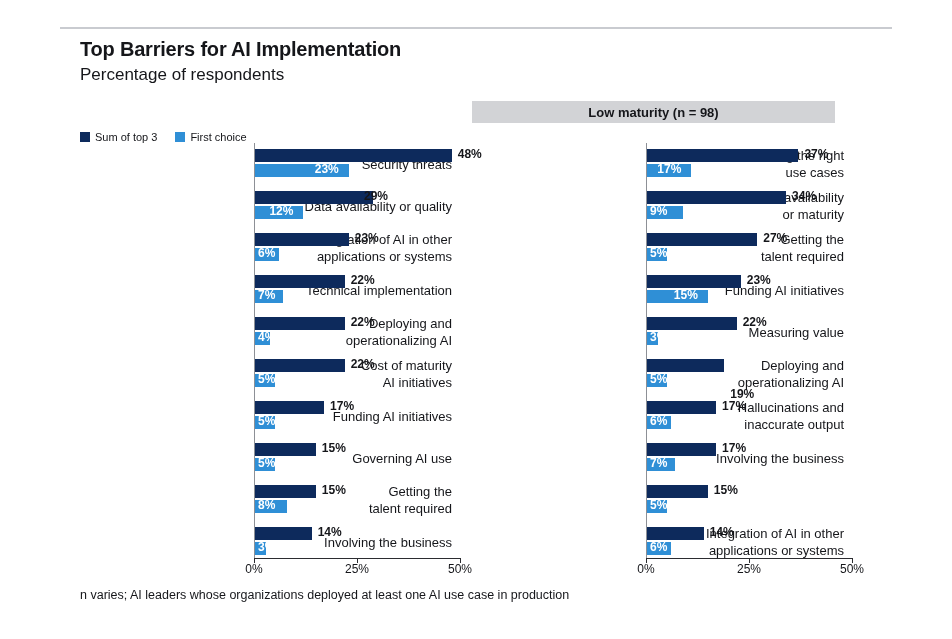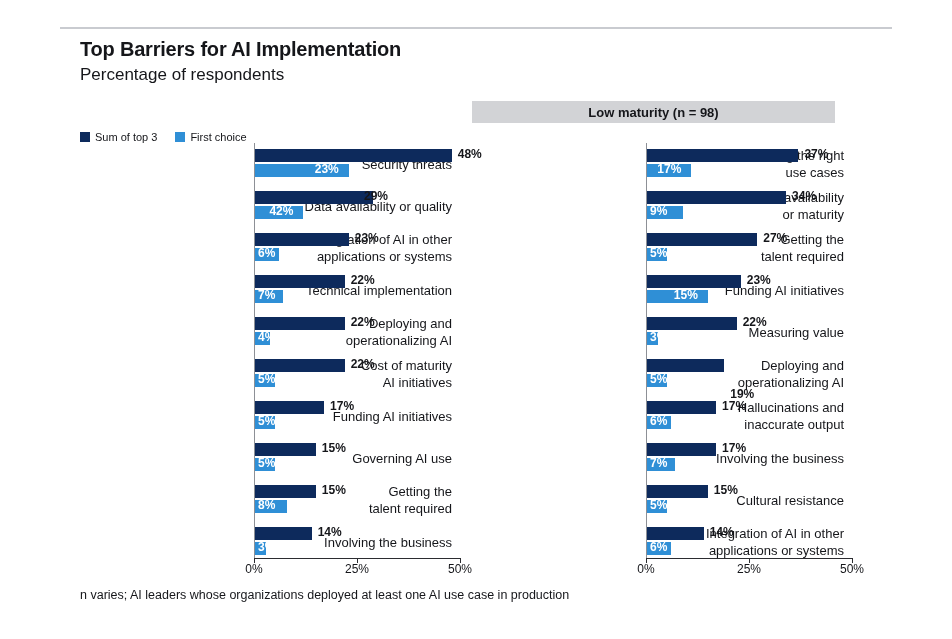--- a/index.html
+++ b/index.html
@@ -231,21 +231,21 @@
         <div class="row">
           <div class="cat">
             <div>
               <div>Data availability or quality</div>
             </div>
           </div>
           <div class="barzone">
             <div class="bar total" style="width: 119.48px;"></div>
             <div class="bar first" style="width: 49.44px;"></div>
             <div class="vlabel total" style="left: 110px;">29%</div>
-            <div class="vlabel first inside" style="left: 15.44px;">42%</div>
+            <div class="vlabel first inside" style="left: 15.44px;">12%</div>
           </div>
         </div>
         <div class="row">
           <div class="cat">
             <div>
               <div>Integration of AI in other</div>
               <div>applications or systems</div>
             </div>
           </div>
           <div class="barzone">
@@ -467,25 +467,20 @@
             </div>
           </div>
           <div class="barzone">
             <div class="bar total" style="width: 70.04px;"></div>
             <div class="bar first" style="width: 28.84px;"></div>
             <div class="vlabel total" style="left: 76.04px;">17%</div>
             <div class="vlabel first inside" style="left: 4px;">7%</div>
           </div>
         </div>
         <div class="row">
-          <div class="cat">
-            <div>
-              <div>Cultural resistance</div>
-            </div>
-          </div>
           <div class="barzone">
             <div class="bar total" style="width: 61.8px;"></div>
             <div class="bar first" style="width: 20.6px;"></div>
             <div class="vlabel total" style="left: 67.8px;">15%</div>
             <div class="vlabel first inside" style="left: 4px;">5%</div>
           </div>
         </div>
         <div class="row">
           <div class="cat">
             <div>

